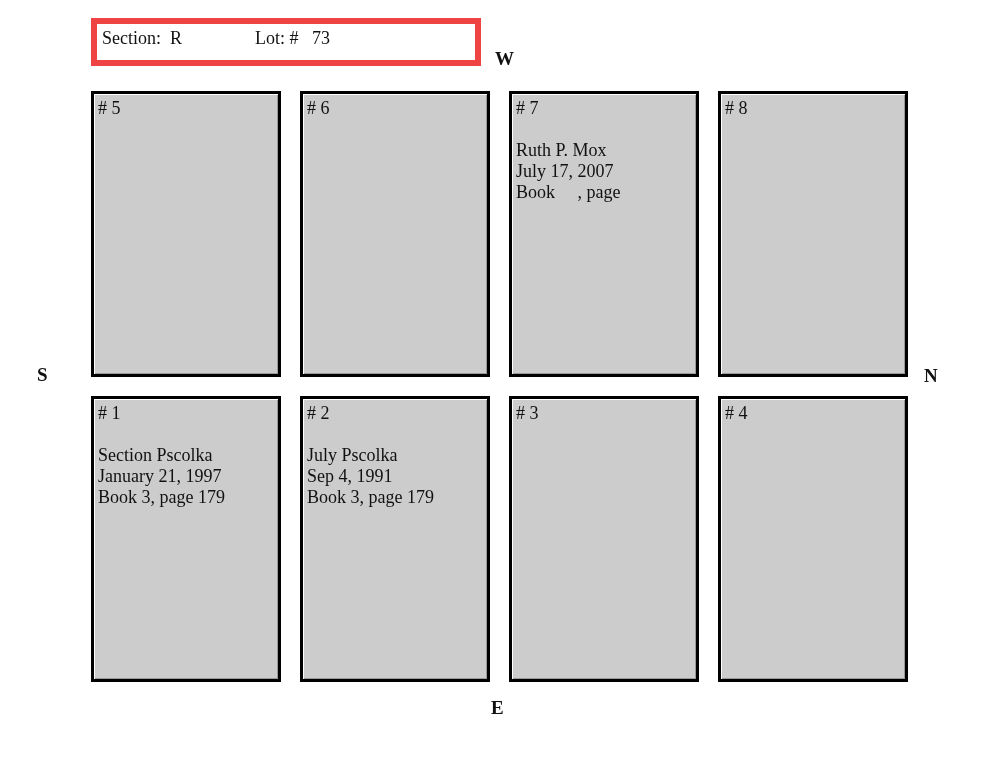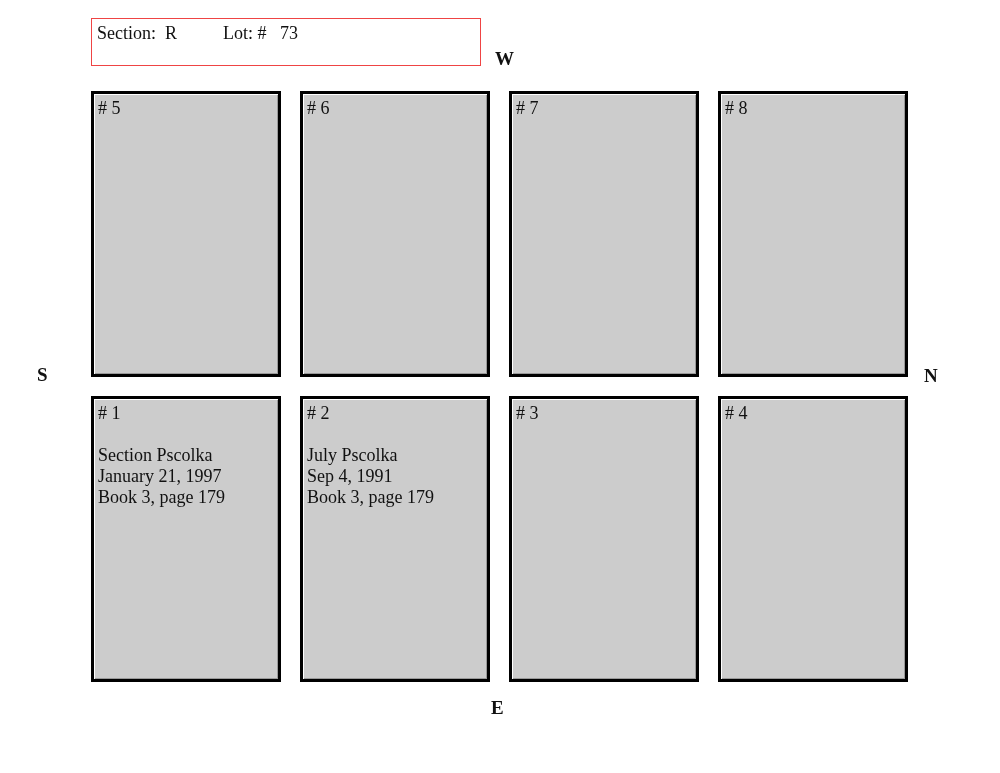--- a/index.html
+++ b/index.html
@@ -14,34 +14,34 @@
       overflow: hidden;
       font-family: "Liberation Serif", "DejaVu Serif", serif;
       color: #111111;
     }
     .header-box {
       position: absolute;
       left: 91px;
       top: 18px;
       width: 390px;
       height: 48px;
-      border: 1px solid #ef4444;
+      border: 6px solid #ef4444;
       background: #fff;
       box-sizing: border-box;
       font-size: 18px;
     }
     .header-box .section-label {
       position: absolute;
       left: 5px;
       top: 4px;
       white-space: pre;
     }
     .header-box .lot-label {
       position: absolute;
-      left: 131px;
+      left: 158px;
       top: 4px;
       white-space: pre;
       text-align: center;
     }
     .compass {
       position: absolute;
       font-weight: bold;
       font-size: 19px;
     }
     .plot {
@@ -96,20 +96,25 @@
   <span class="num"># 6</span>
   <div class="info">
     <div></div>
     <div></div>
     <div></div>
   </div>
 </div>
 
 <div class="plot" style="left:509px; top:91px;">
   <span class="num"># 7</span>
+  <div class="info">
+    <div>Ruth P. Mox</div>
+    <div>July 17, 2007</div>
+    <div>Book     , page</div>
+  </div>
 </div>
 
 <div class="plot" style="left:718px; top:91px;">
   <span class="num"># 8</span>
 </div>
 
 <div class="plot" style="left:91px; top:396px;">
   <span class="num"># 1</span>
   <div class="info">
     <div>Section Pscolka</div>

